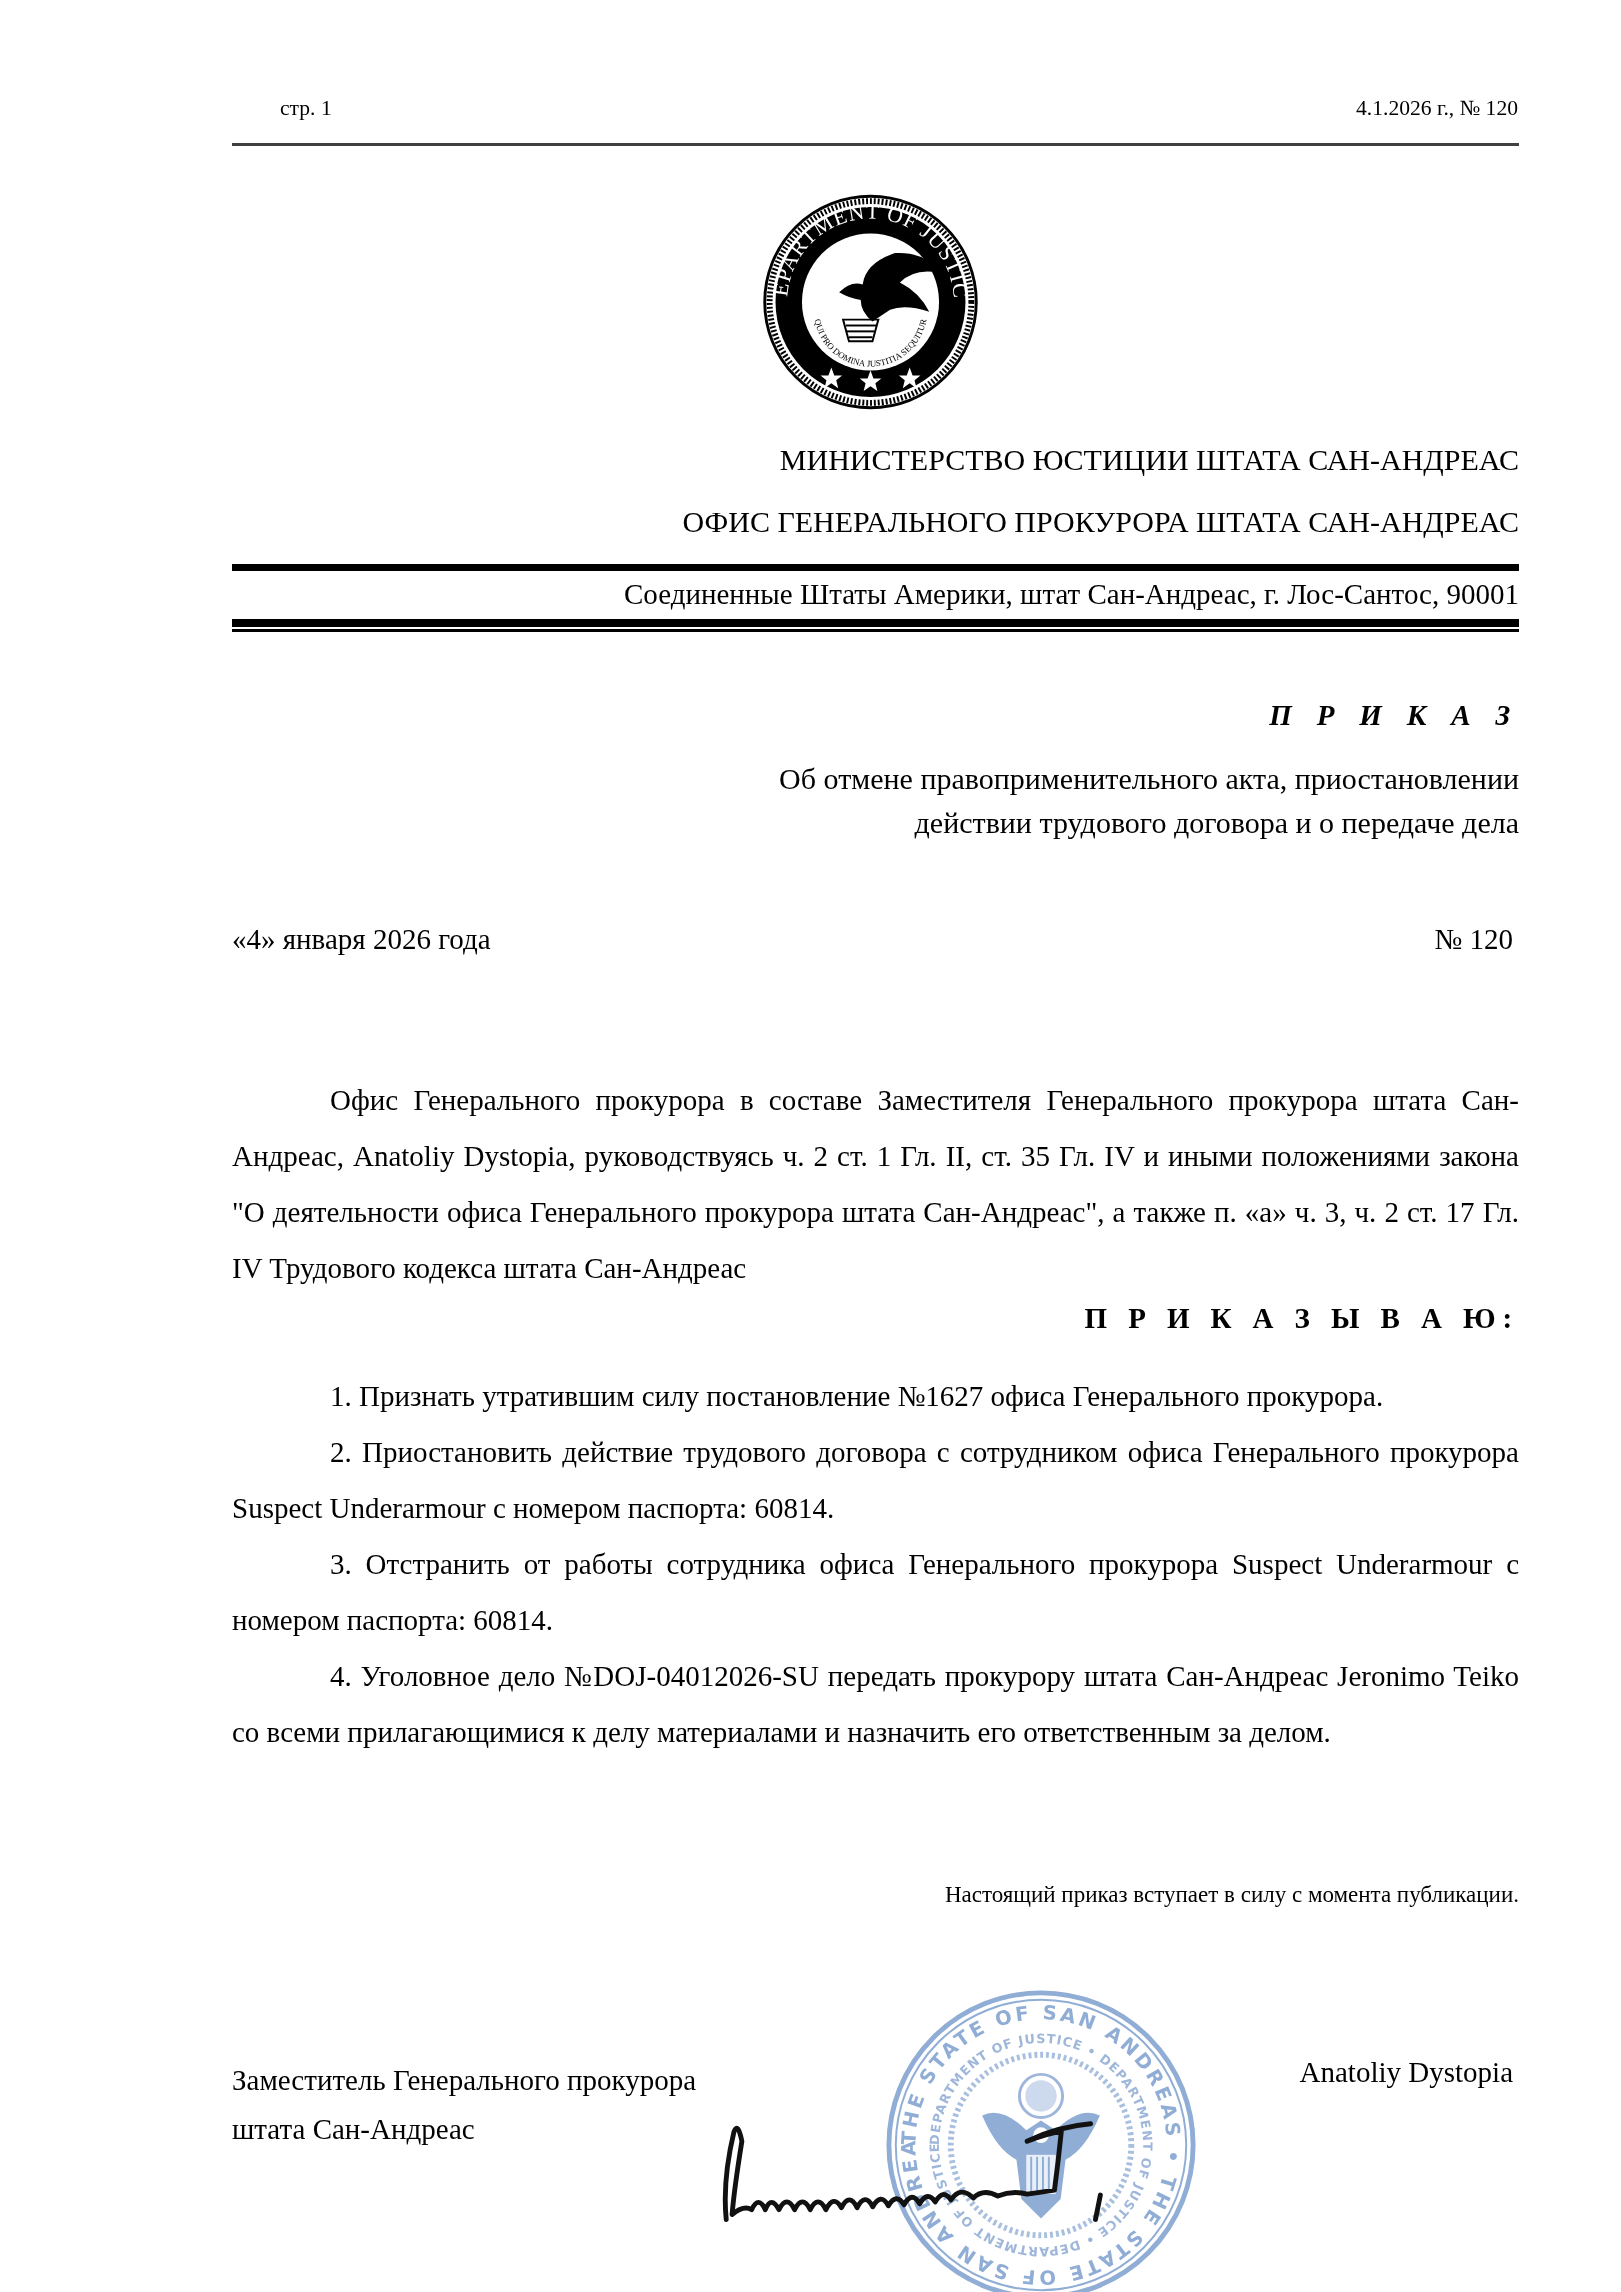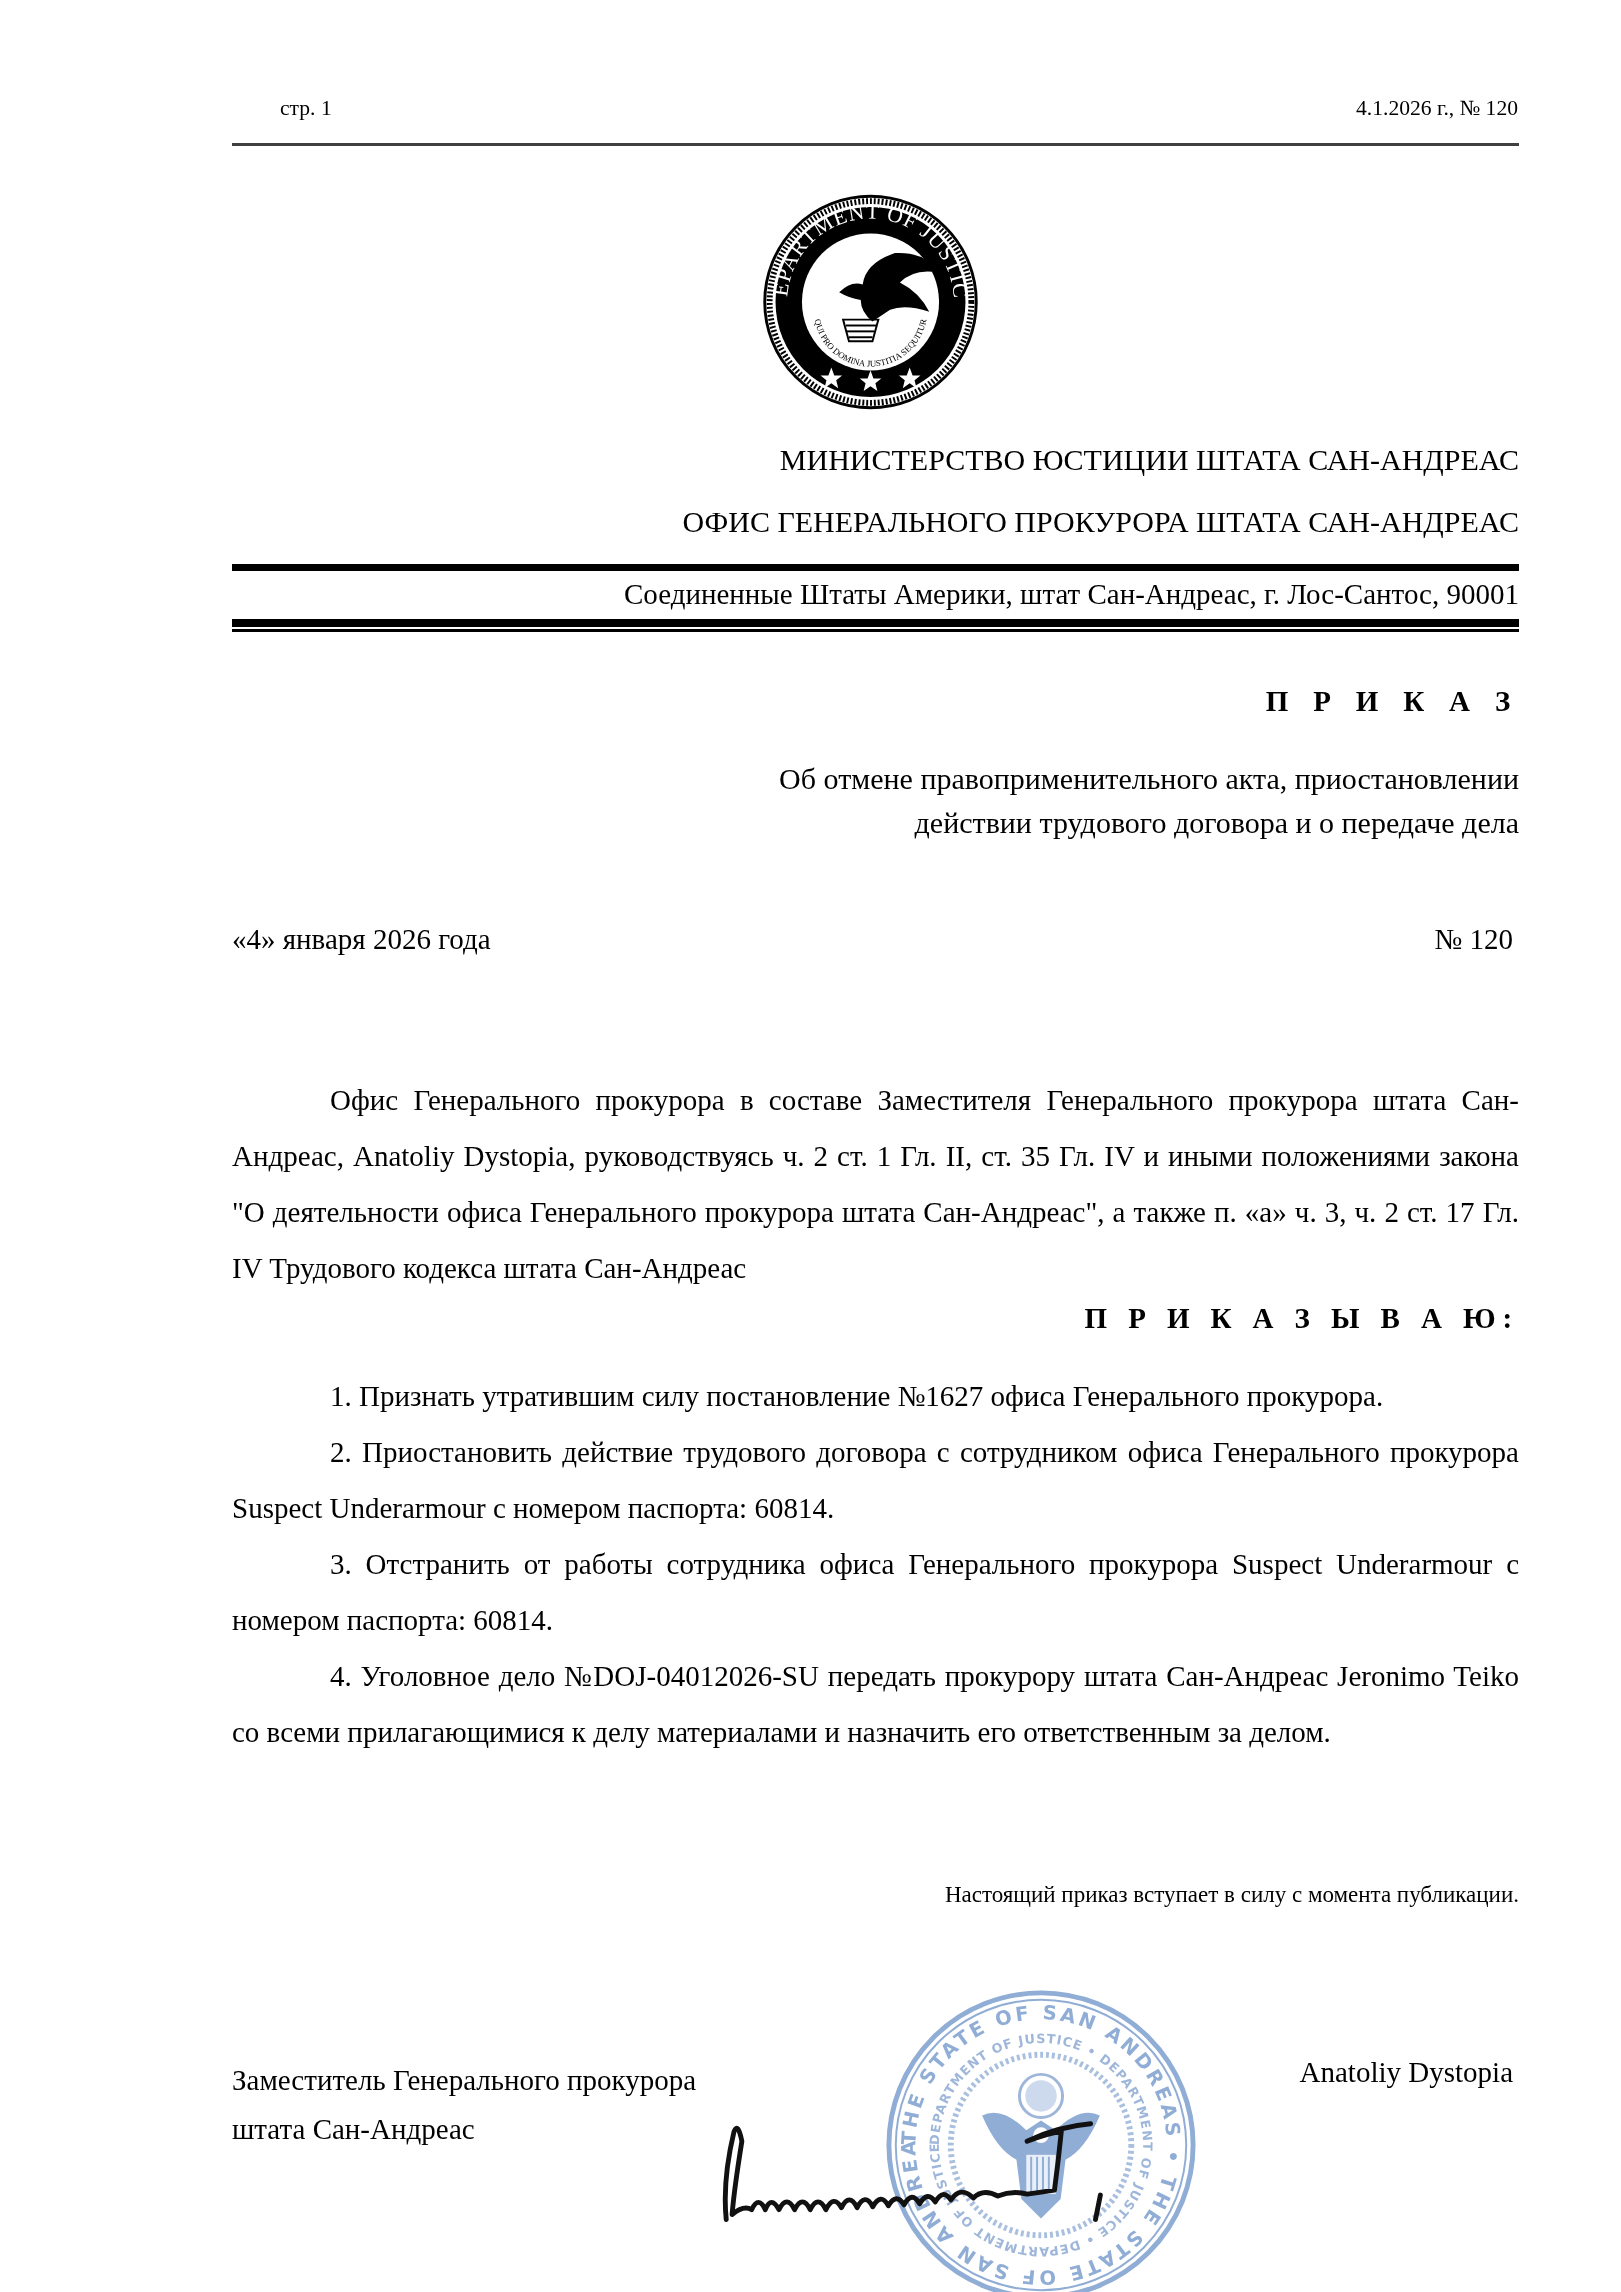--- a/index.html
+++ b/index.html
@@ -12,21 +12,21 @@
   .hdr-rule { left: 232px; width: 1287px; top: 143px; height: 2.9px; background: #404040; }
   .seal { left: 753px; top: 194px; width: 235px; height: 216px; }
   .center-line { left: 232px; width: 1287px; text-align: right; font-size: 30px; }
   .org1 { top: 443px; }
   .org2 { top: 505px; }
   .rule-thick { left: 232px; width: 1287px; background: #000; }
   .r1 { top: 564px; height: 6.9px; }
   .addr { top: 578px; font-size: 29px; }
   .r2 { top: 619px; height: 7.8px; }
   .r3 { top: 629px; height: 2.9px; }
-  .title { top: 685px; font-size: 29px; font-weight: bold; letter-spacing: 8.8px; }
+  .title { top: 699px; font-size: 29px; font-weight: bold; letter-spacing: 8.8px; font-style: italic; }
   .subtitle { top: 757px; font-size: 30px; line-height: 44px; }
   .date { top: 923px; left: 232px; font-size: 29px; }
   .num { top: 923px; right: 108px; font-size: 29px; }
   .body-text { left: 232px; width: 1287px; font-size: 29px; line-height: 56px; text-align: justify; }
   .body-text p { margin: 0; text-indent: 98px; text-align-last: left; }
   .pre { top: 1072px; }
   .order-head { top: 1302px; font-size: 29px; font-weight: bold; letter-spacing: 6.9px; }
   .items { top: 1368px; }
   .items p { margin: 0 0 0 0; }
   .final { top: 1882px; font-size: 23px; }

